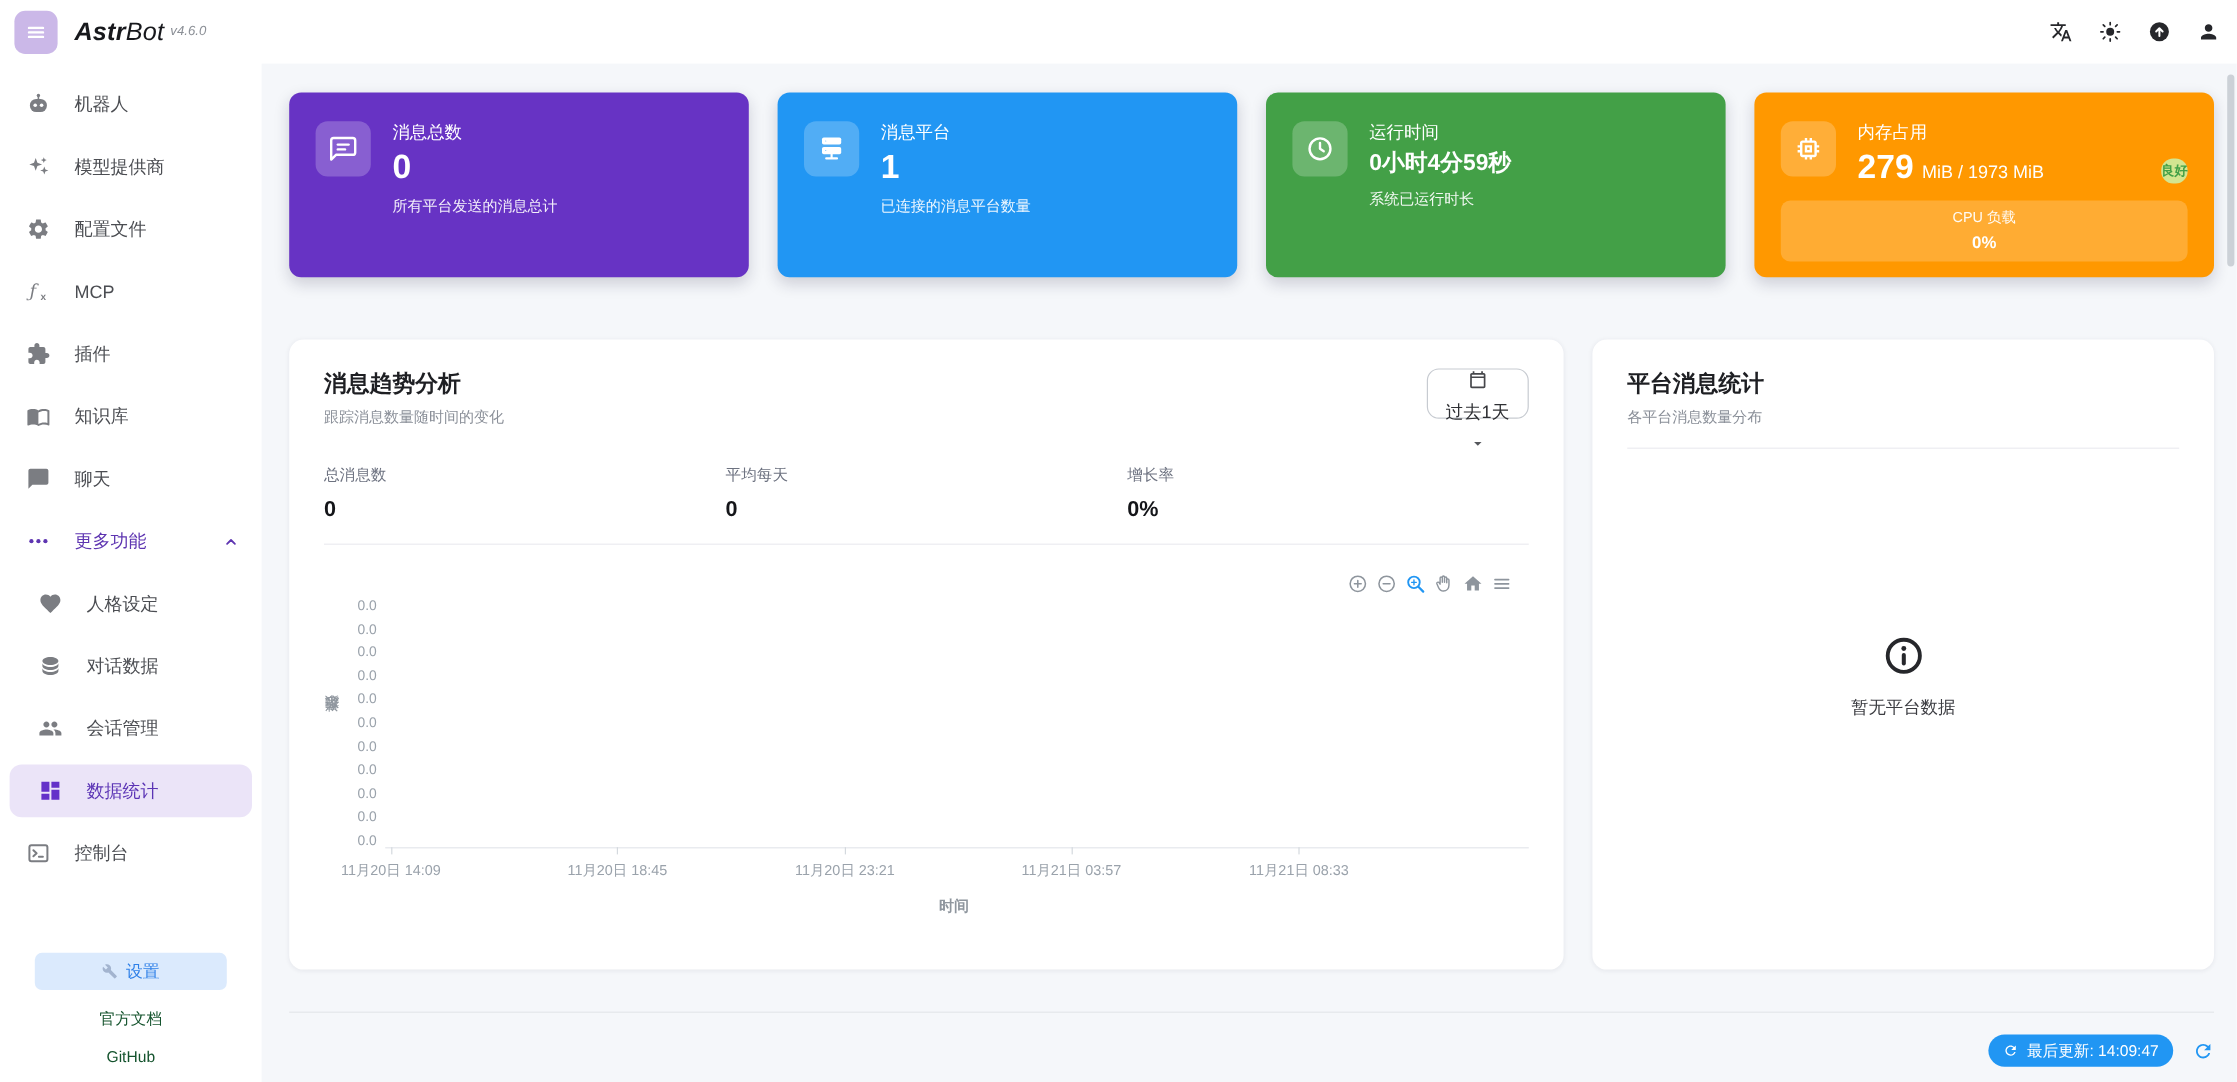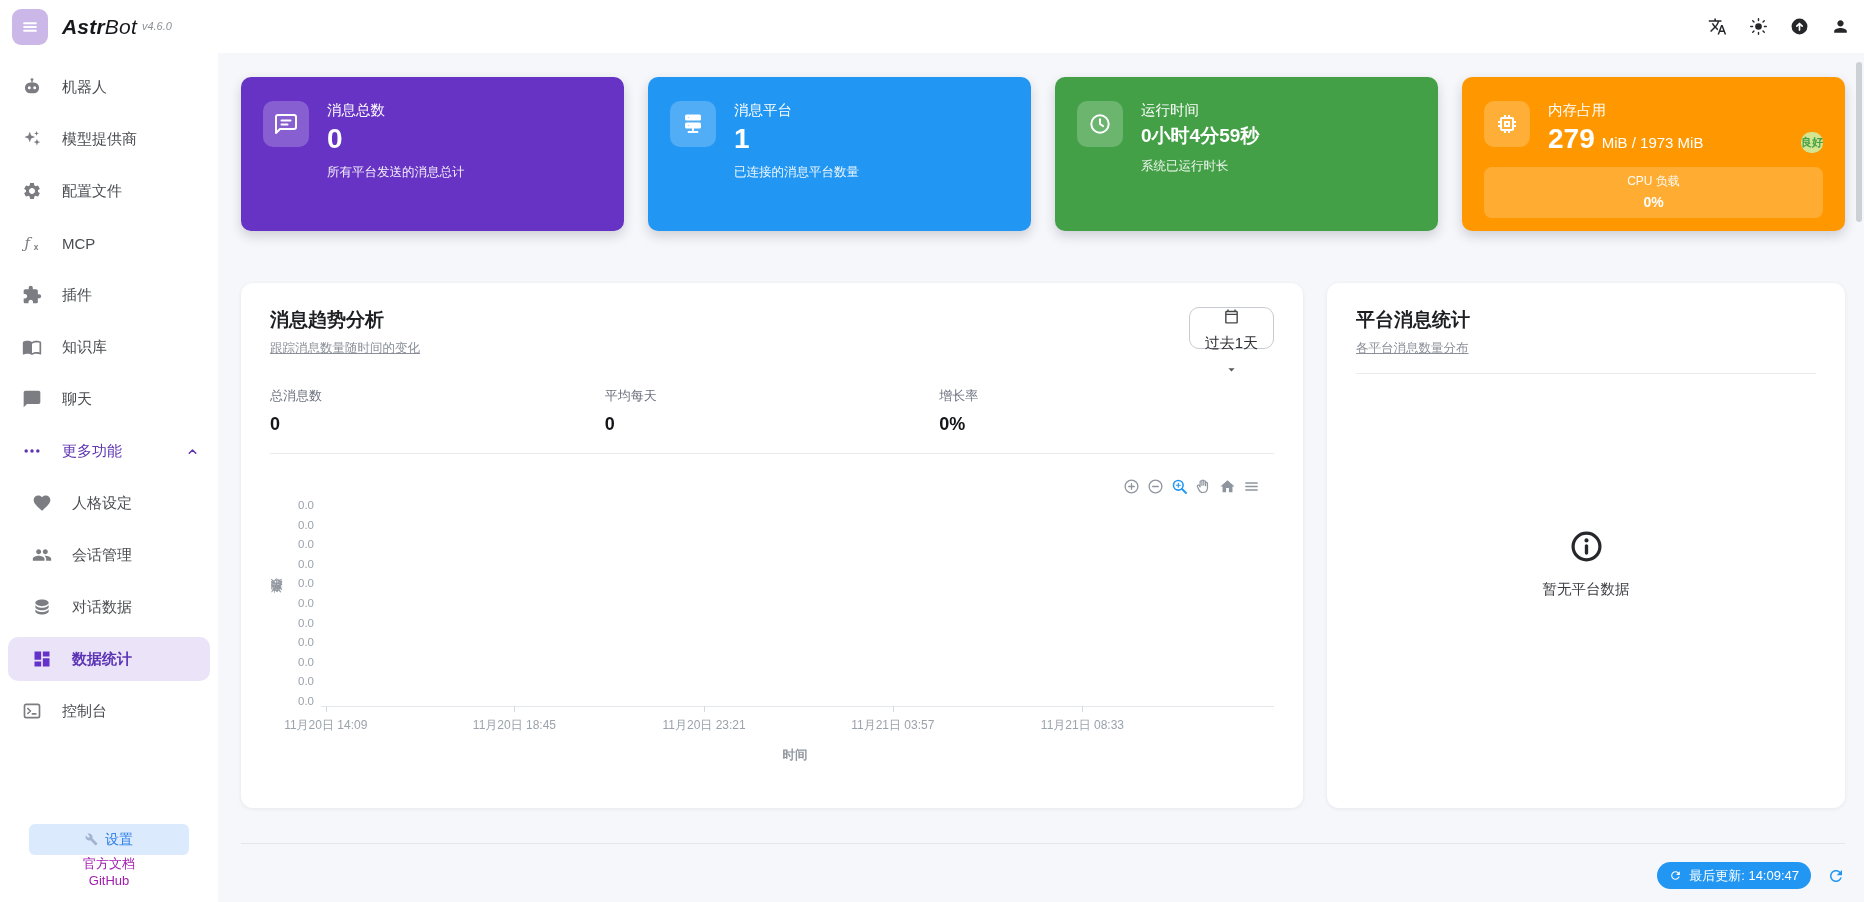--- a/index.html
+++ b/index.html
@@ -19,25 +19,25 @@
   .nav { margin-top:12px; }
   .nav-item { height:44px; margin-bottom:8px; display:flex; align-items:center; padding:0 10px 0 14px; border-radius:10px; cursor:pointer; }
   .nav-item .icon { width:20px; height:20px; color:#7b7d82; flex:none; }
   .nav-label { margin-left:20px; font-size:15px; color:#4b4d52; }
   .nav-item.indent { padding-left:24px; }
   .nav-item.accent .icon, .nav-item.accent .chev { color:#5e35b1; }
   .nav-item.accent .nav-label { color:#5e35b1; }
   .nav-item .chev { width:15px; height:15px; margin-left:auto; color:#5e35b1; }
   .nav-item.active { background:#ebe4f8; }
   .nav-item.active .icon { color:#6431c9; }
-  .nav-item.active .nav-label { color:#5b34b5; font-weight:700; }
+  .nav-item.active .nav-label { color:#5b34b5; font-weight:400; }
   .side-bottom { margin-top:auto; display:flex; flex-direction:column; align-items:center; }
   .settings-pill { width:160px; height:31px; border-radius:6px; background:#dbeafd; color:#2f80e8; font-size:14px; display:flex; align-items:center; justify-content:center; gap:7px; cursor:pointer; }
   .settings-pill .icon { width:13px; height:13px; color:#a3b4cf; }
-  .side-link { font-size:13px; color:#a21caf; cursor:pointer; }
+  .side-link { font-size:13px; color:#14532d; margin-top:15px; cursor:pointer; }
 
   
   .right-col { flex:1; display:flex; flex-direction:column; min-width:0; }
   .topbar { height:53px; flex:none; background:#fff; display:flex; align-items:center; justify-content:flex-end; gap:22px; padding-right:14px; }
   .tb-icon { width:19px; height:19px; color:#26272b; cursor:pointer; }
   .main { flex:1; background:#f5f7fa; padding:24px 19px 0 23px; position:relative; }
 
   
   .stats-row { display:flex; gap:24px; height:154px; }
   .stat-card { flex:1; border-radius:10px; color:#fff; padding:24px 22px; display:flex; position:relative; box-shadow:0 5px 12px rgba(30,30,60,.18); }
@@ -54,21 +54,21 @@
   .st-cpu { position:absolute; left:22px; right:22px; bottom:13px; background:rgba(255,255,255,.2); border-radius:8px; text-align:center; padding:6px 0 8px; }
   .cpu-label { font-size:12px; color:rgba(255,255,255,.95); }
   .cpu-value { font-size:14px; font-weight:700; margin-top:4px; }
 
   
   .row2 { display:flex; gap:24px; margin-top:52px; height:525px; }
   .card { background:#fff; border-radius:12px; box-shadow:0 1px 4px rgba(25,30,50,.07); padding:24px 29px; display:flex; flex-direction:column; }
   .chart-card { width:1062px; flex:none; }
   .platform-card { width:518px; flex:none;justify-content:flex-end; }
   .card-title { font-size:19px; font-weight:700; color:#1e1f23; }
-  .card-sub { font-size:12.5px; color:#8a8f98; margin-top:7px;text-decoration:underline; }
+  .card-sub { font-size:12.5px; color:#8a8f98; margin-top:7px; }
   .chart-head { display:flex; justify-content:space-between; align-items:flex-start; }
   .range-btn { border:1px solid #c7cbd1; border-radius:10px; height:42px; padding:0 15px; display:flex; align-items:center; gap:9px; cursor:pointer; background:#fff;flex-direction:column; }
   .range-btn .cal { width:17px; height:17px; color:#46474b; }
   .range-label { font-size:15px; color:#2e2f33; }
   .range-btn .caret { width:15px; height:15px; color:#55575c; }
   .trend-stats { display:flex; margin-top:30px; }
   .trend-col { flex:1; }
   .trend-label { font-size:13px; color:#6d7280; }
   .trend-value { font-size:18px; font-weight:700; color:#141519; margin-top:9px; }
   .trend-divider { border-bottom:1px solid #ececf0; margin-top:18px; }
@@ -197,32 +197,32 @@
         <span class="icon">
           <svg viewBox="0 0 24 24" fill="currentColor">
             <path d="M12 21.35l-1.45-1.32C5.4 15.36 2 12.28 2 8.5 2 5.42 4.42 3 7.5 3c1.74 0 3.41.81 4.5 2.09C13.09 3.81 14.76 3 16.5 3 19.58 3 22 5.42 22 8.5c0 3.78-3.4 6.86-8.55 11.54L12 21.35z"></path>
           </svg>
         </span>
         <span class="nav-label">人格设定</span>
       </div>
       <div class="nav-item indent">
         <span class="icon">
           <svg viewBox="0 0 24 24" fill="currentColor">
+            <path d="M12 3C7.58 3 4 4.79 4 7s3.58 4 8 4 8-1.79 8-4-3.58-4-8-4zM4 9v3c0 2.21 3.58 4 8 4s8-1.79 8-4V9c0 2.21-3.58 4-8 4s-8-1.79-8-4zm0 5v3c0 2.21 3.58 4 8 4s8-1.79 8-4v-3c0 2.21-3.58 4-8 4s-8-1.79-8-4z"></path>
+          </svg>
+        </span>
+        <span class="nav-label">对话数据</span>
+      </div>
+      <div class="nav-item indent">
+        <span class="icon">
+          <svg viewBox="0 0 24 24" fill="currentColor">
             <path d="M16 11c1.66 0 2.99-1.34 2.99-3S17.66 5 16 5c-1.66 0-3 1.34-3 3s1.34 3 3 3zm-8 0c1.66 0 2.99-1.34 2.99-3S9.66 5 8 5C6.34 5 5 6.34 5 8s1.34 3 3 3zm0 2c-2.33 0-7 1.17-7 3.5V19h14v-2.5c0-2.33-4.67-3.5-7-3.5zm8 0c-.29 0-.62.02-.97.05 1.16.84 1.97 1.97 1.97 3.45V19h6v-2.5c0-2.33-4.67-3.5-7-3.5z"></path>
           </svg>
         </span>
         <span class="nav-label">会话管理</span>
-      </div>
-      <div class="nav-item indent">
-        <span class="icon">
-          <svg viewBox="0 0 24 24" fill="currentColor">
-            <path d="M12 3C7.58 3 4 4.79 4 7s3.58 4 8 4 8-1.79 8-4-3.58-4-8-4zM4 9v3c0 2.21 3.58 4 8 4s8-1.79 8-4V9c0 2.21-3.58 4-8 4s-8-1.79-8-4zm0 5v3c0 2.21 3.58 4 8 4s8-1.79 8-4v-3c0 2.21-3.58 4-8 4s-8-1.79-8-4z"></path>
-          </svg>
-        </span>
-        <span class="nav-label">对话数据</span>
       </div>
       <div class="nav-item active indent">
         <span class="icon">
           <svg viewBox="0 0 24 24" fill="currentColor">
             <path d="M3 13h8V3H3v10zm0 8h8v-6H3v6zm10 0h8V11h-8v10zm0-18v6h8V3h-8z"></path>
           </svg>
         </span>
         <span class="nav-label">数据统计</span>
       </div>
       <div class="nav-item">

